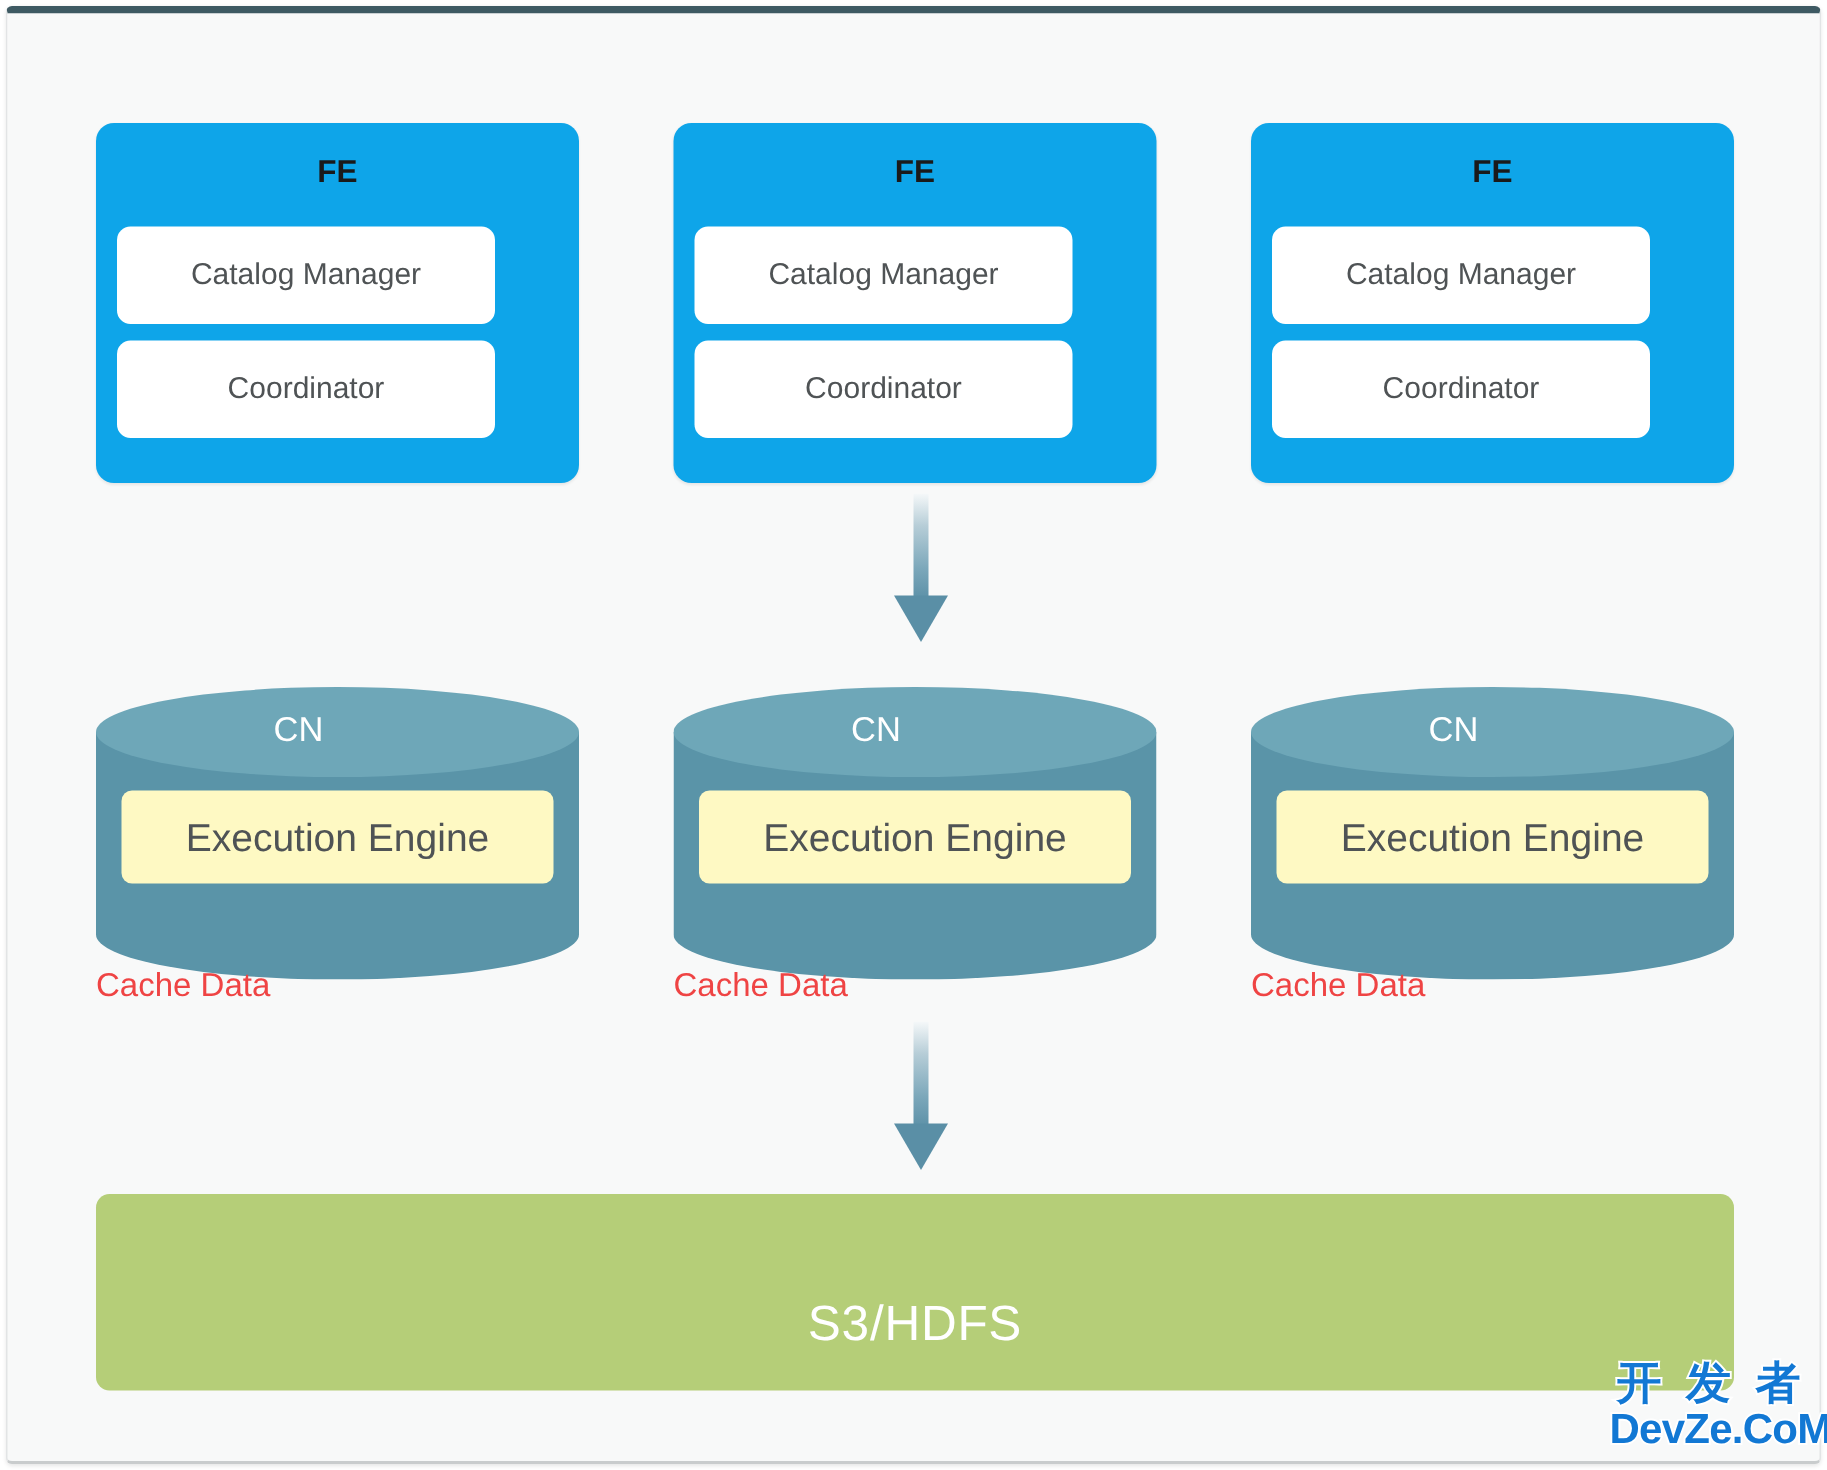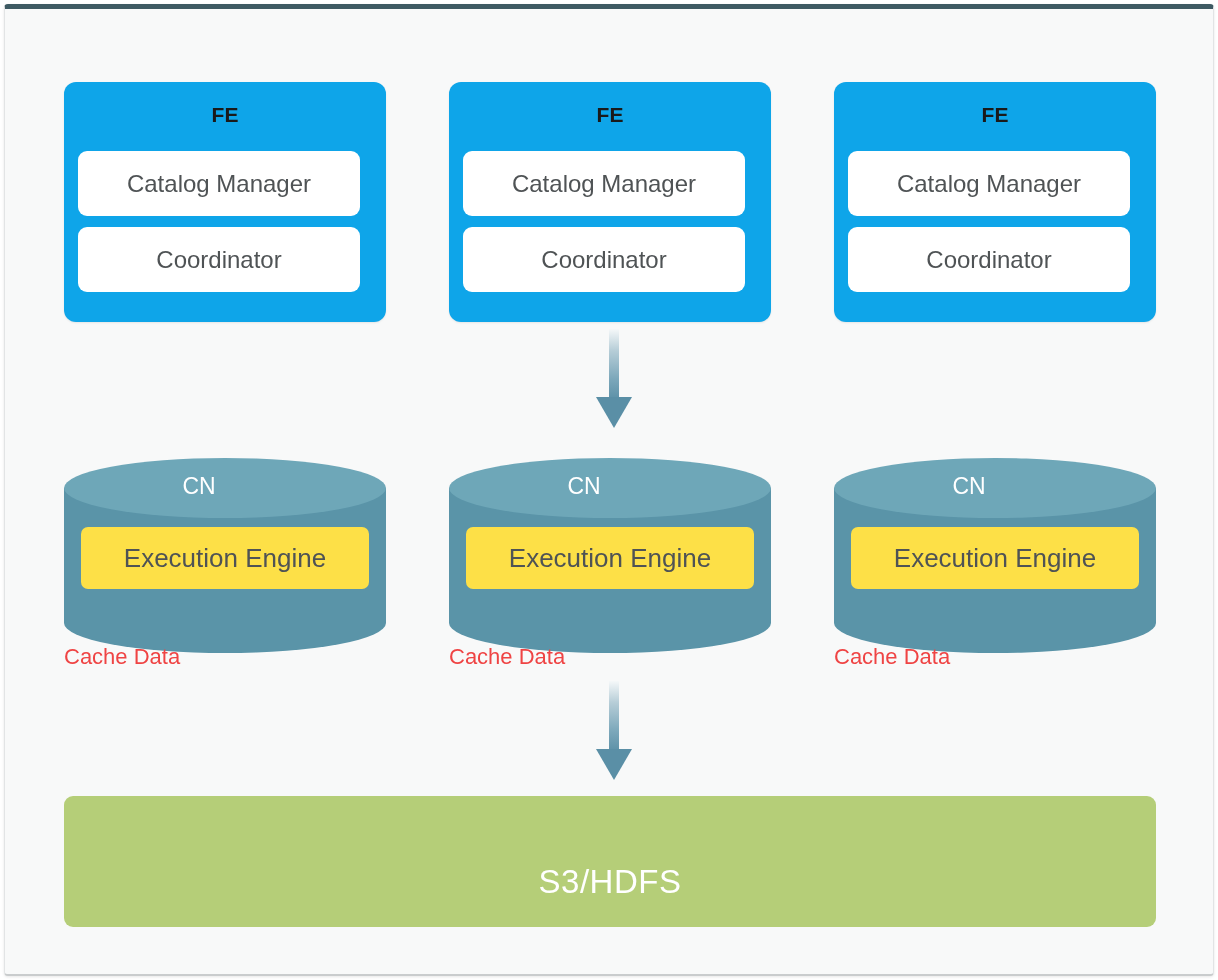--- a/index.html
+++ b/index.html
@@ -66,28 +66,28 @@
     position: absolute;
     top: 21px; left: 0; right: 0;
     text-align: center;
     font-size: 21px;
     font-weight: bold;
     color: #1a1a1a;
   }
   .fe-subbox {
     position: absolute;
     left: 14px;
-    width: 282px;
+    width: 252px;
     height: 65px;
     background: #ffffff;
     border-radius: 9px;
     display: flex;
     align-items: center;
     justify-content: center;
-    font-size: 24px;
+    font-size: 20px;
     color: #4f5355;
     box-sizing: border-box;
   }
   .fe-subbox-0 { top: 69px; }
   .fe-subbox-1 { top: 145px; }
 
   
   .arrow {
     position: absolute;
     width: 46px;
@@ -111,21 +111,21 @@
     font-size: 23px;
     color: #ffffff;
     z-index: 3;
   }
   .cn-engine {
     position: absolute;
     left: 17px;
     top: 69px;
     width: 288px;
     height: 62px;
-    background: #fde047;
+    background: #fef9c3;
     border-radius: 7px;
     display: flex;
     align-items: center;
     justify-content: center;
     font-size: 26px;
     color: #4f5355;
     z-index: 3;
     box-sizing: border-box;
   }
   .cn-cache {
@@ -281,14 +281,18 @@
       </defs>
       <rect x="18" y="0" width="10" height="72" fill="url(#arrGradB)"></rect>
       <polygon points="5,68 41,68 23,99" fill="#5a8fa6"></polygon>
     </svg>
   </div>
 
   <div id="storage-node">
     <span id="storage-label">S3/HDFS</span>
   </div>
 
+  <div id="watermark">
+    <div class="wm-line" id="wm-cn">开 发 者</div>
+    <div class="wm-line" id="wm-en">DevZe.CoM</div>
+  </div>
 
 </div>
 
 </body></html>

